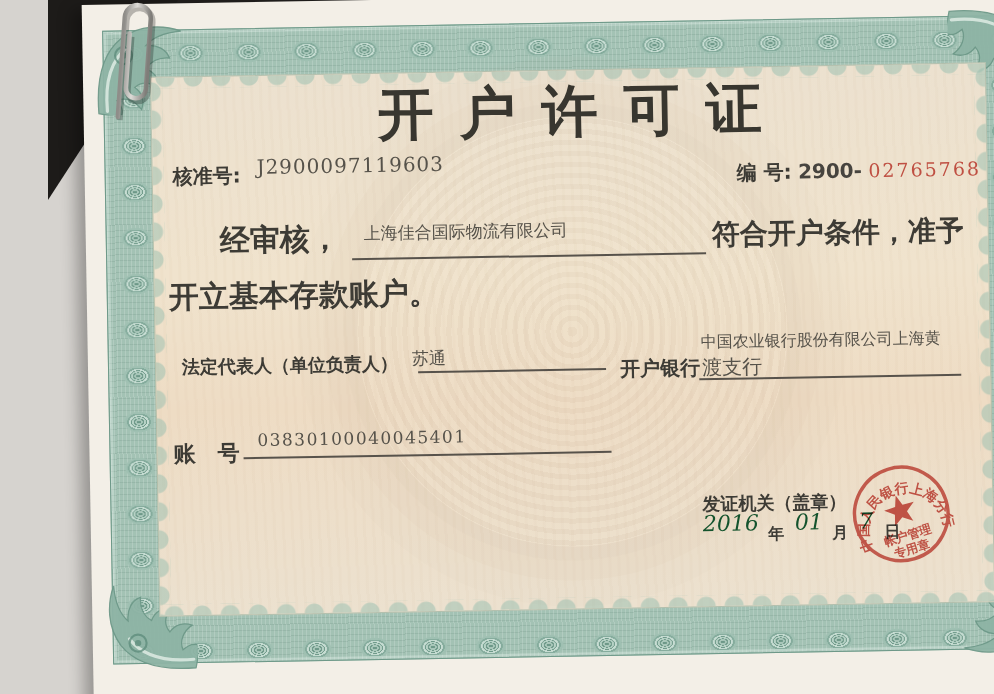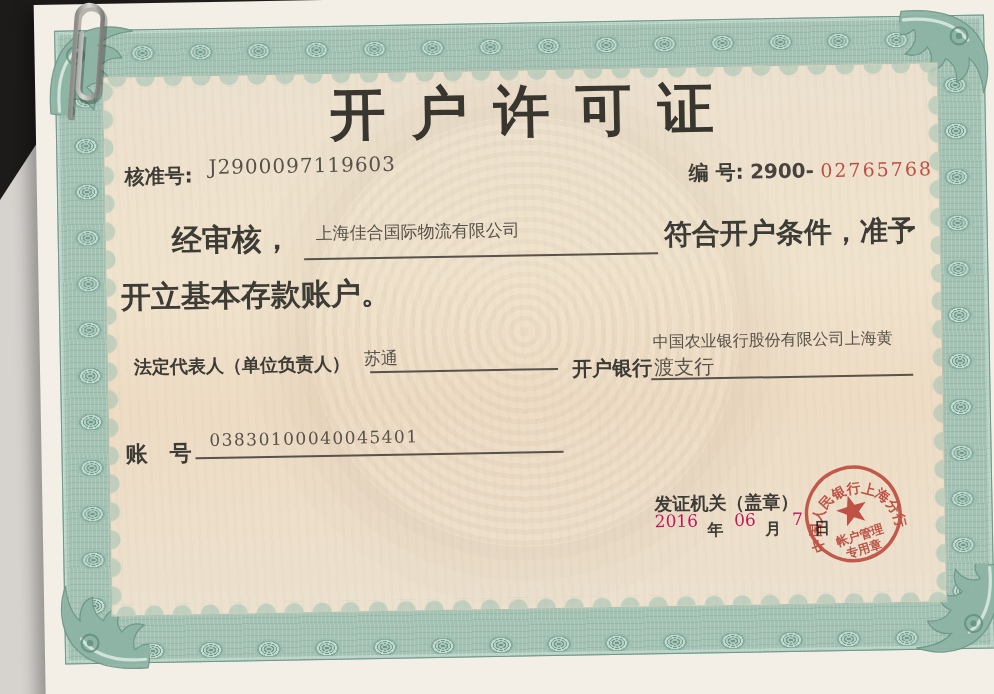--- a/index.html
+++ b/index.html
@@ -1,21 +1,21 @@
 <!DOCTYPE html>
 <html><head>
 <meta charset="utf-8">
 <style>
   html,body{margin:0;padding:0;}
   body{
     width:994px;height:694px;overflow:hidden;position:relative;
     background:#d6d3cf;
     font-family:"DejaVu Sans","Liberation Sans",sans-serif;
   }
-  .photo{position:absolute;inset:0;overflow:hidden;}
+  .photo{position:absolute;inset:0;overflow:hidden;margin-left:48px;}
   .dark-top{
     position:absolute;left:-30px;top:-30px;width:1100px;height:44px;
     background:#211f1d;transform:rotate(-1.1deg);transform-origin:0 0;
   }
   .dark-wedge{
     position:absolute;left:0;top:0;width:140px;height:210px;
     background:#1d1b19;clip-path:polygon(0 0,130px 0,0 200px);
   }
   
   .paper{
@@ -69,21 +69,21 @@
   .abs{position:absolute;white-space:nowrap;}
   .cert-title{
     left:0;right:0;top:78px;text-align:center;
     font-family:"DejaVu Serif","Liberation Serif",serif;font-weight:900;
     font-size:56px;letter-spacing:26px;text-indent:26px;color:#38362f;
   }
   .lbl{font-weight:bold;color:#3d3b35;}
   .val{font-family:"DejaVu Serif","Liberation Serif",serif;font-weight:normal;color:#56524a;}
   .underline{position:absolute;border-bottom:2px solid #57524b;height:0;}
   .red-num{color:#bf4f42;letter-spacing:2px;}
-  .date-num{font-family:"DejaVu Serif","Liberation Serif",serif;color:#be185d;font-size:17px;}
+  .date-num{font-family:"DejaVu Serif","Liberation Serif",serif;color:#14532d;font-size:22px;font-style:italic;}
   .date-unit{font-weight:bold;color:#3d3b35;font-size:16px;}
   
   .stamp{position:absolute;left:746px;top:462px;width:132px;height:132px;
          transform:rotate(-16deg);opacity:.88;mix-blend-mode:multiply;}
   
   .clip{position:absolute;left:58px;top:-8px;width:56px;height:132px;transform:rotate(4deg);}
 </style>
 </head>
 <body>
 
@@ -152,21 +152,21 @@
     <div class="underline" style="left:611px;top:384px;width:262px;"></div>
 
     <div class="abs lbl" style="left:84px;top:436px;font-size:22px;">账　号</div>
     <div class="abs val" style="left:168px;top:428px;font-size:17px;letter-spacing:1.5px;">03830100040045401</div>
     <div class="underline" style="left:154px;top:455px;width:368px;"></div>
 
     <div class="abs lbl" style="left:612px;top:498px;font-size:18px;">发证机关（盖章）</div>
     <div class="abs" style="left:612px;top:520px;">
       <span class="date-num" style="position:relative;top:-3px;">2016</span>
       <span class="date-unit" style="position:relative;top:6px;margin:0 2px 0 4px;">年</span>
-      <span class="date-num" style="position:relative;top:-3px;margin-left:4px;">06</span>
+      <span class="date-num" style="position:relative;top:-3px;margin-left:4px;">01</span>
       <span class="date-unit" style="position:relative;top:6px;margin:0 2px 0 4px;">月</span>
       <span class="date-num" style="position:relative;top:-3px;margin-left:4px;">7</span>
       <span class="date-unit" style="position:relative;top:6px;margin:0 2px 0 6px;">日</span>
     </div>
 
     <svg class="stamp" viewBox="0 0 130 130">
       <defs>
         <path id="ringPath" d="M 27.7,81.2 A 37.5,37.5 0 1 1 102.3,81.2" fill="none"></path>
       </defs>
       <circle cx="65" cy="60" r="46" fill="none" stroke="#c7483f" stroke-width="3.4" opacity="0.95"></circle>

